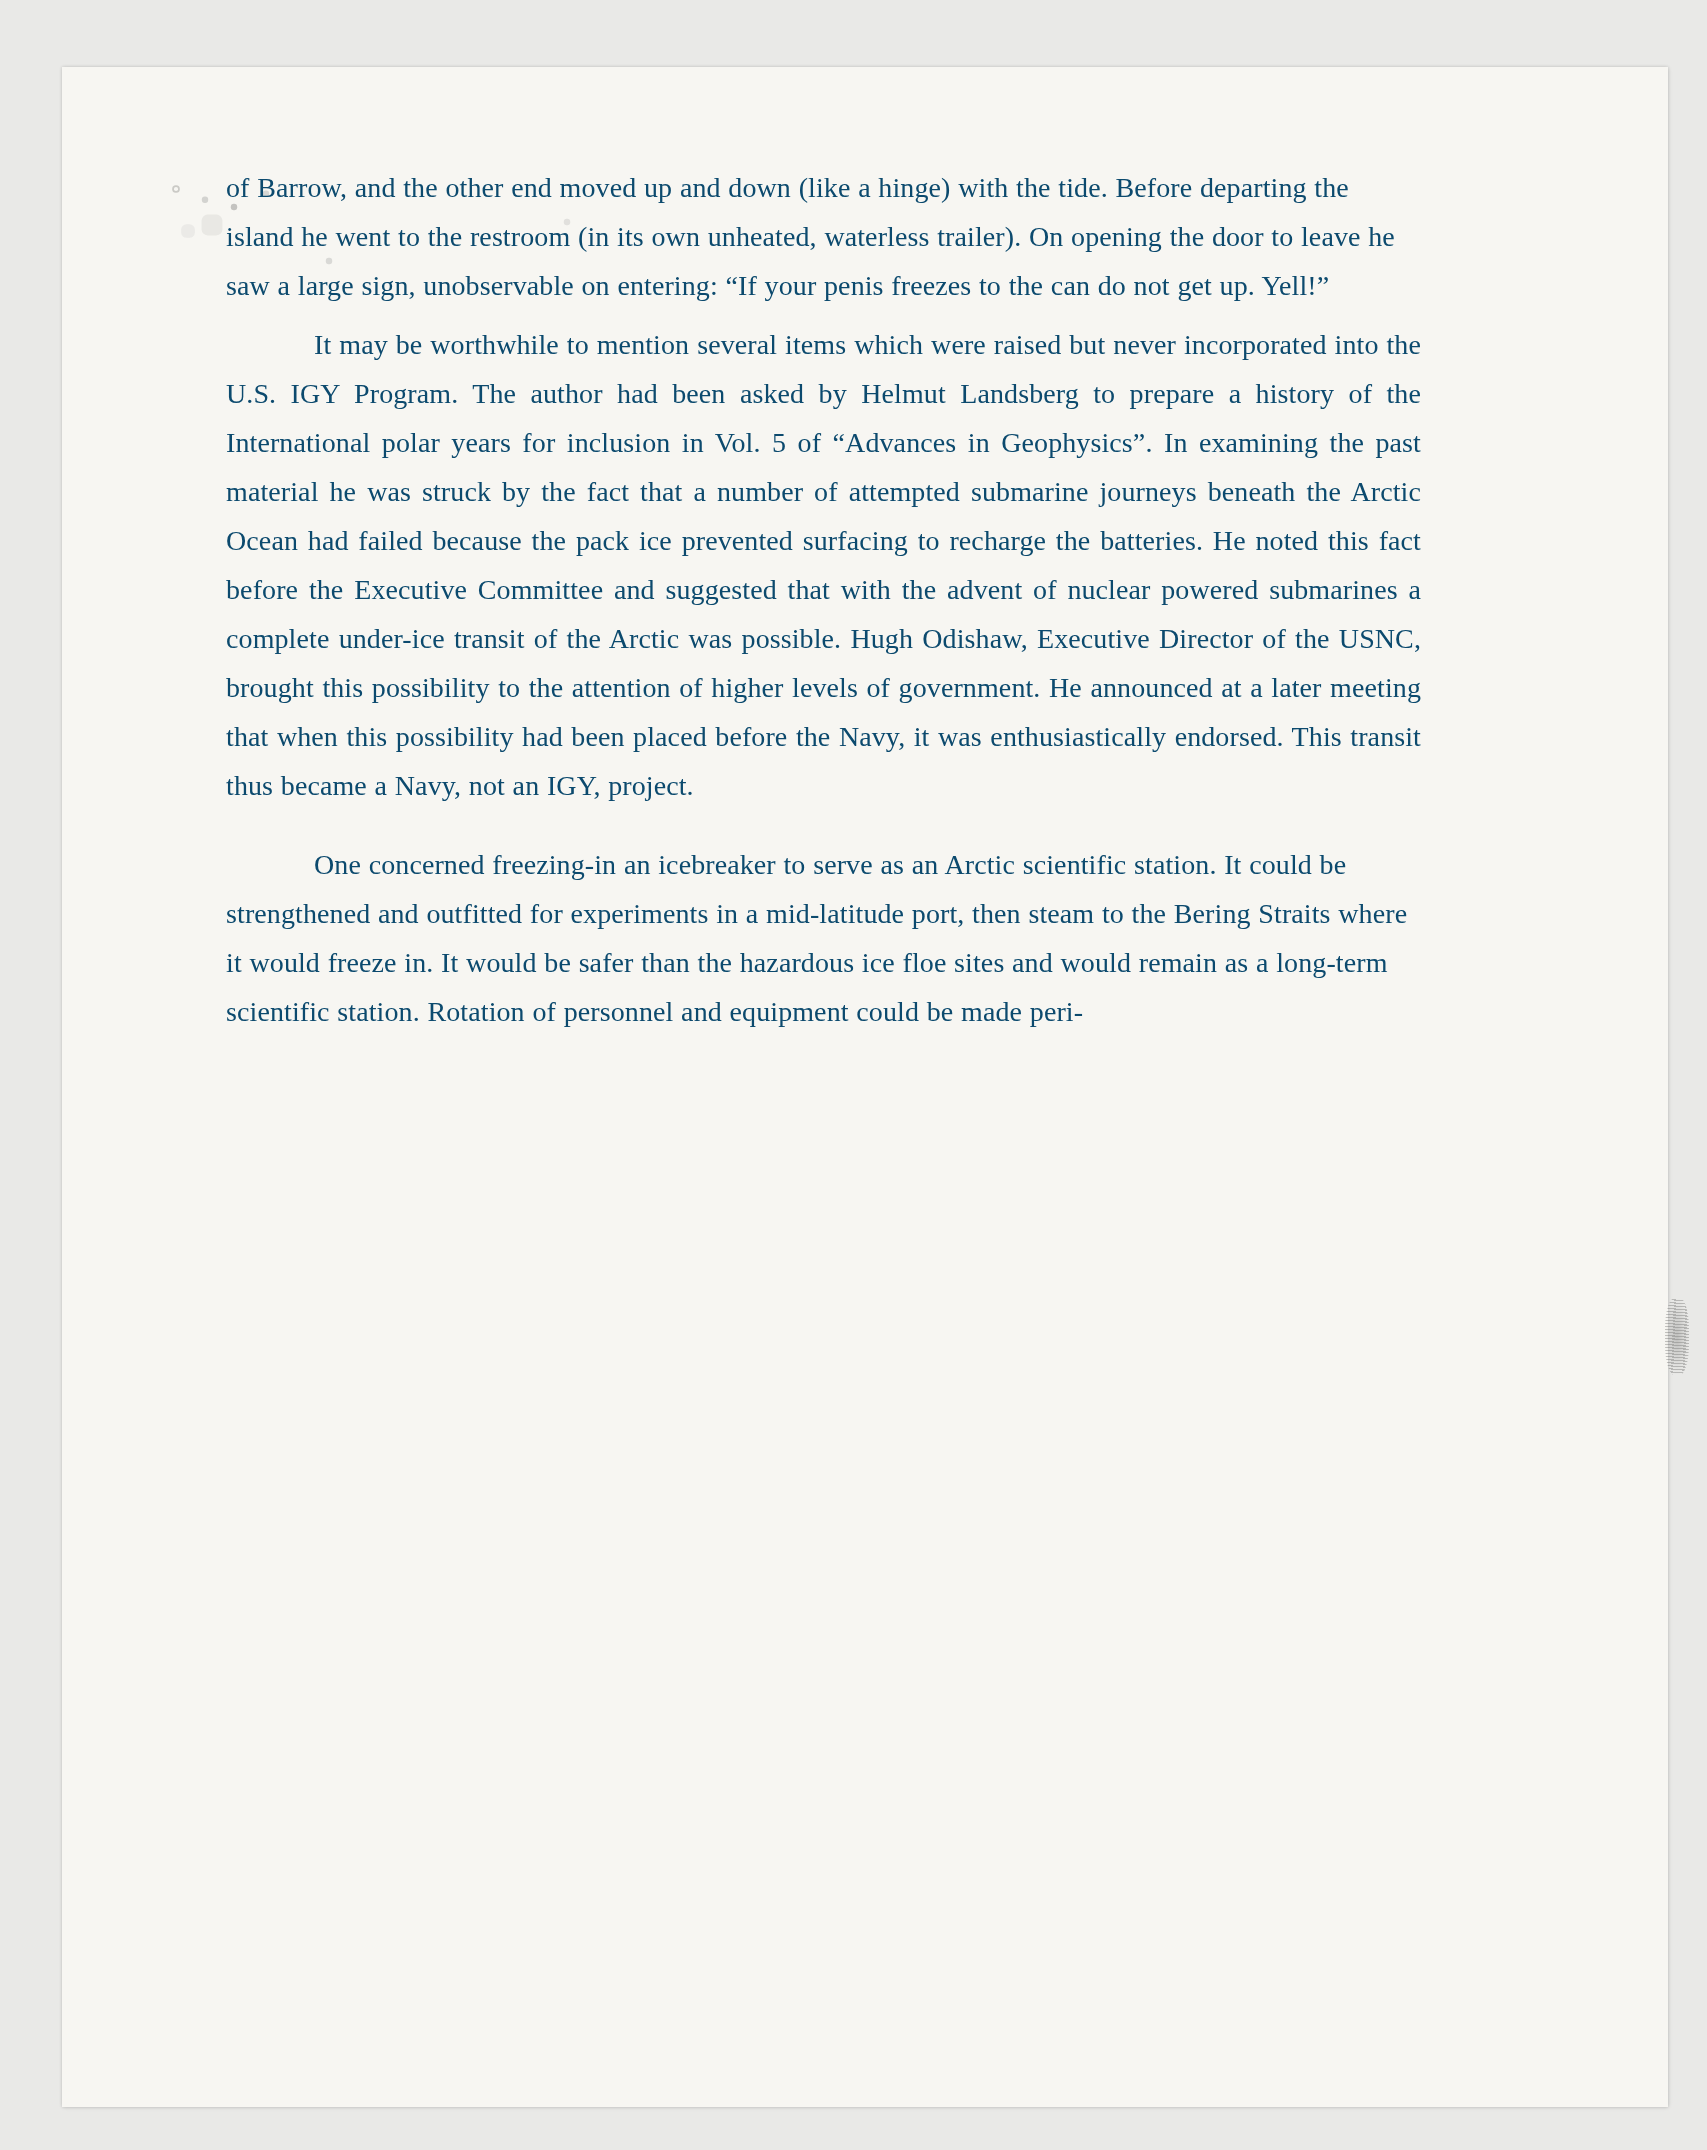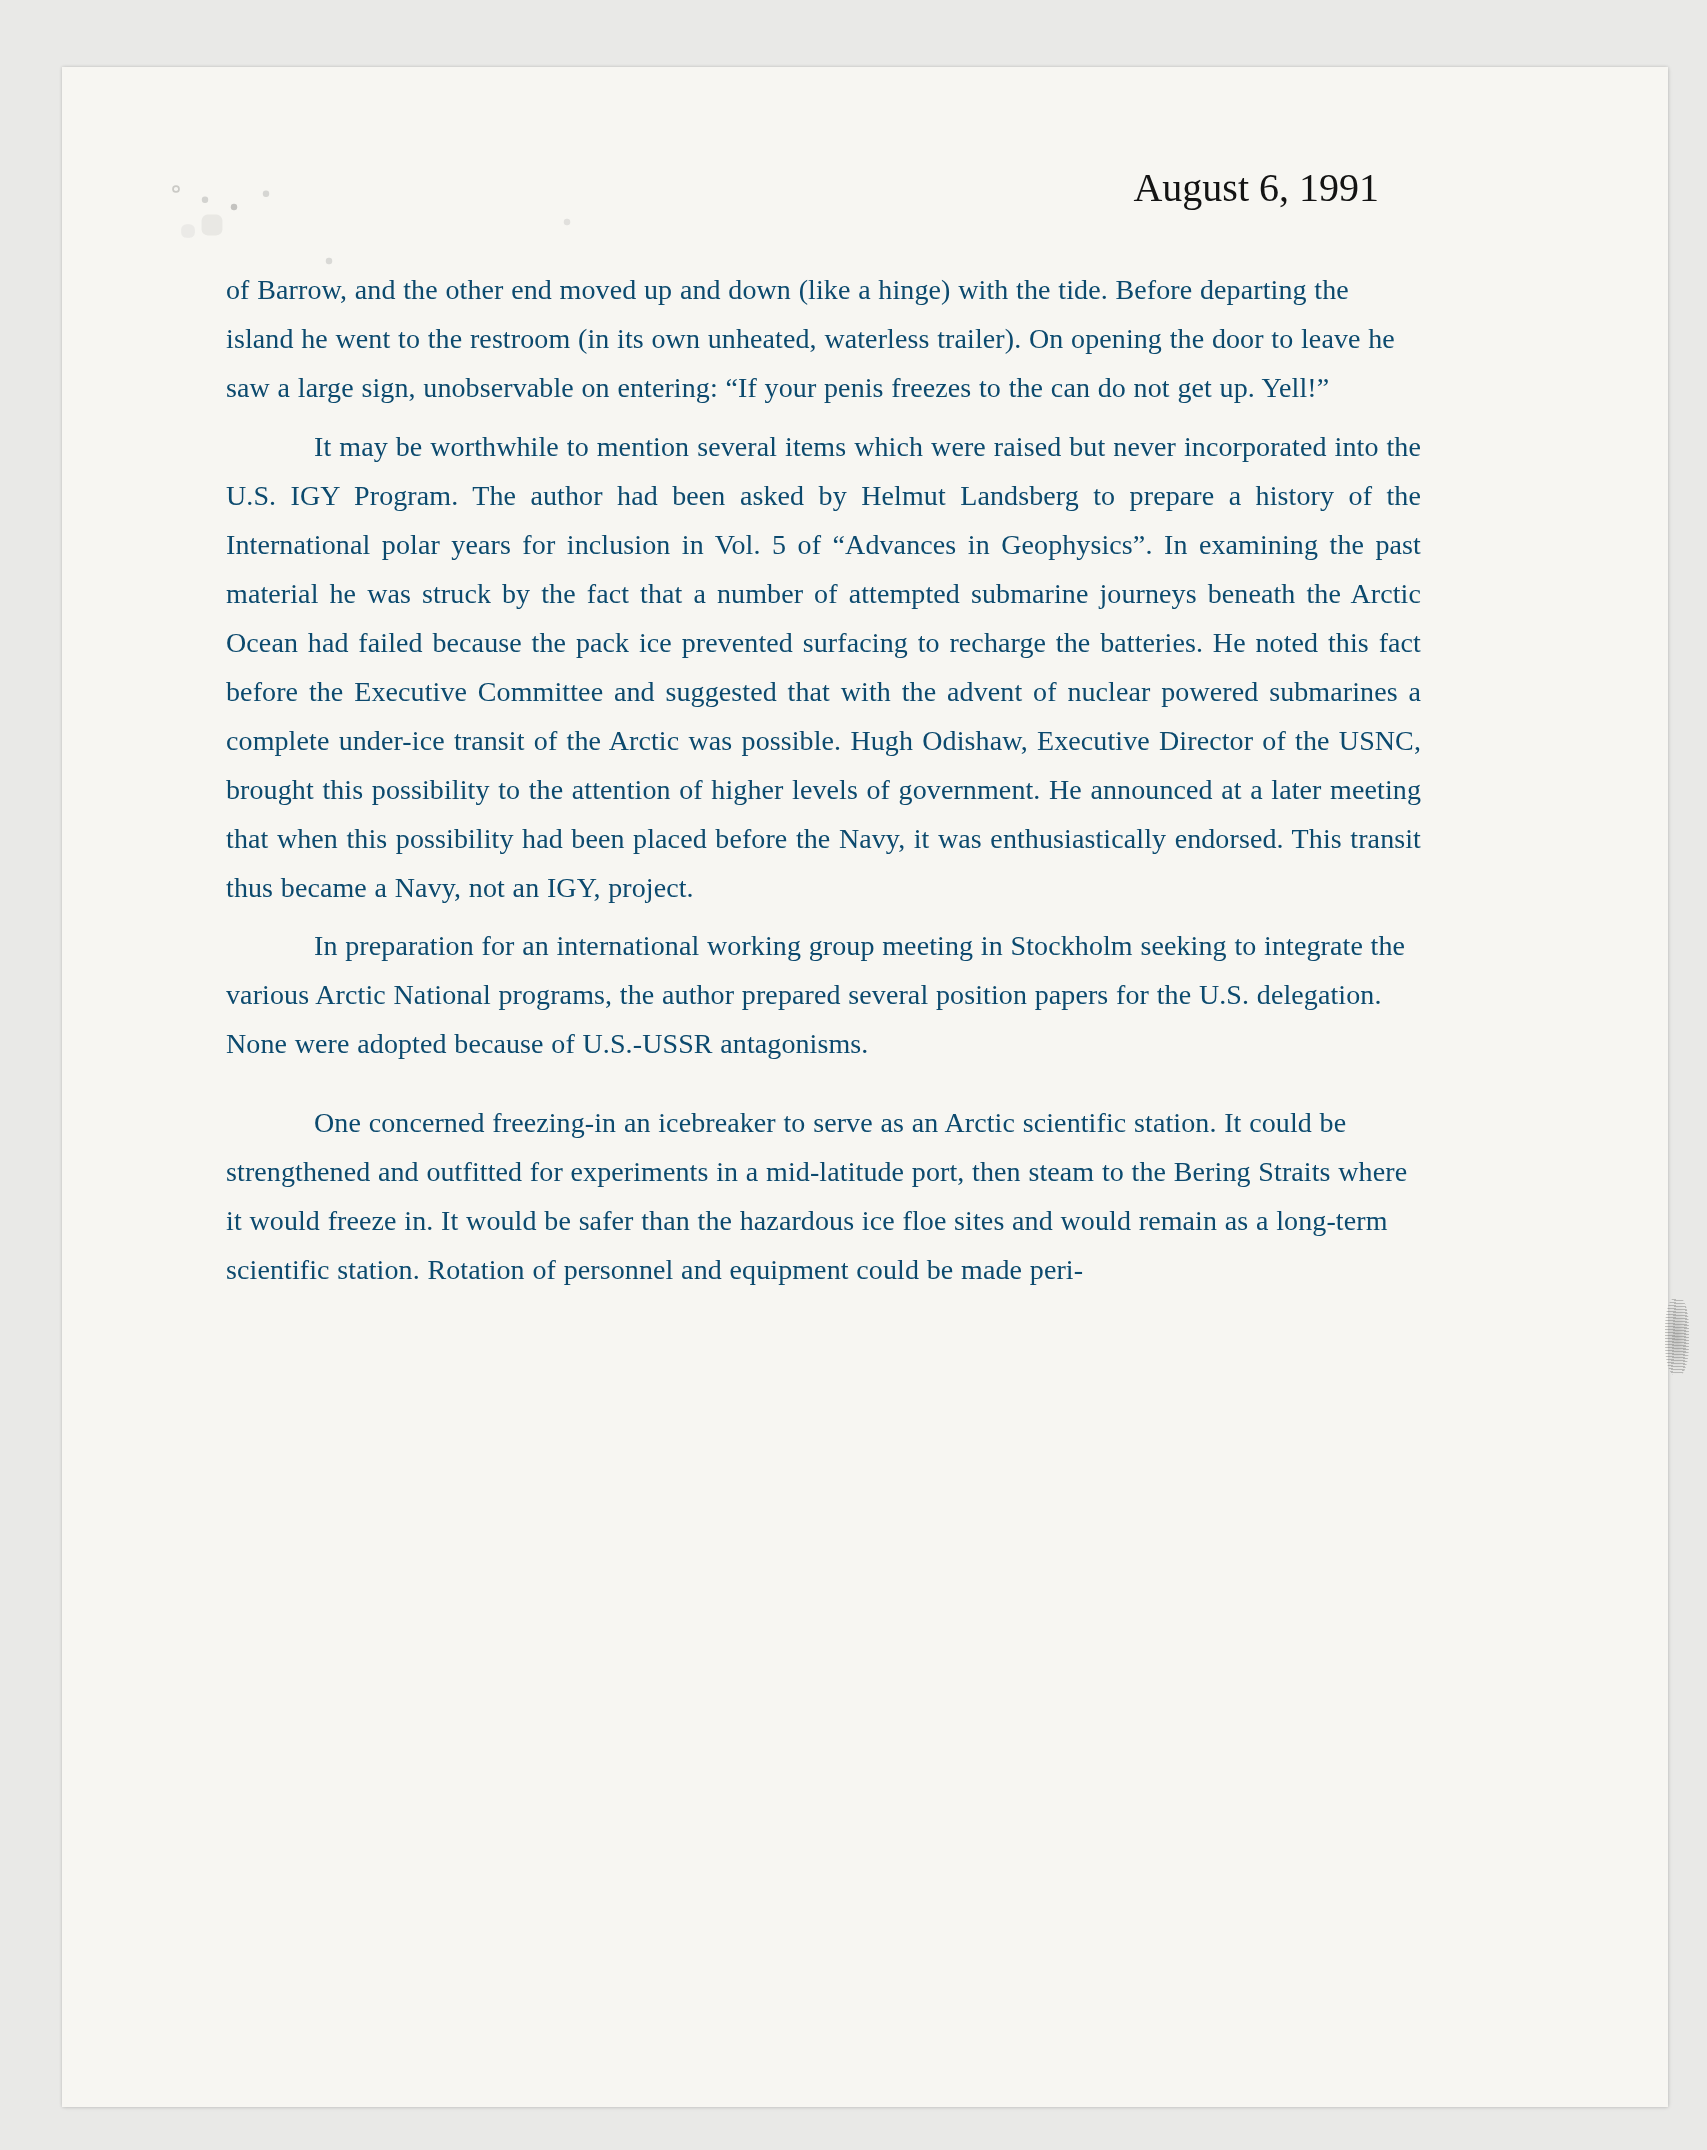--- a/index.html
+++ b/index.html
@@ -78,26 +78,24 @@
 </head>
 <body>
 
 <div class="scan-bg">
   <div class="paper">
 
     <div class="artifact specks-topleft"></div>
     <div class="artifact smudge-right"></div>
 
     <div class="content">
-      <div class="date-line">August 6, 1991</div>
 
       <p class="para">of Barrow, and the other end moved up and down (like a hinge) with the tide. Before departing the island he went to the restroom (in its own unheated, waterless trailer). On opening the door to leave he saw a large sign, unobservable on entering: “If your penis freezes to the can do not get up. Yell!”</p>
 
       <p class="para indent justify">It may be worthwhile to mention several items which were raised but never incorporated into the U.S. IGY Program. The author had been asked by Helmut Landsberg to prepare a history of the International polar years for inclusion in Vol. 5 of “Advances in Geophysics”. In examining the past material he was struck by the fact that a number of attempted submarine journeys beneath the Arctic Ocean had failed because the pack ice prevented surfacing to recharge the batteries. He noted this fact before the Executive Committee and suggested that with the advent of nuclear powered submarines a complete under-ice transit of the Arctic was possible. Hugh Odishaw, Executive Director of the USNC, brought this possibility to the attention of higher levels of government. He announced at a later meeting that when this possibility had been placed before the Navy, it was enthusiastically endorsed. This transit thus became a Navy, not an IGY, project.</p>
 
-      <p class="para indent">In preparation for an international working group meeting in Stockholm seeking to integrate the various Arctic National programs, the author prepared several position papers for the U.S. delegation. None were adopted because of U.S.-USSR antagonisms.</p>
 
       <p class="para indent gap-before">One concerned freezing-in an icebreaker to serve as an Arctic scientific station. It could be strengthened and outfitted for experiments in a mid-latitude port, then steam to the Bering Straits where it would freeze in. It would be safer than the hazardous ice floe sites and would remain as a long-term scientific station. Rotation of personnel and equipment could be made peri-</p>
     </div>
 
   </div>
 </div>
 
 
 </body></html>

